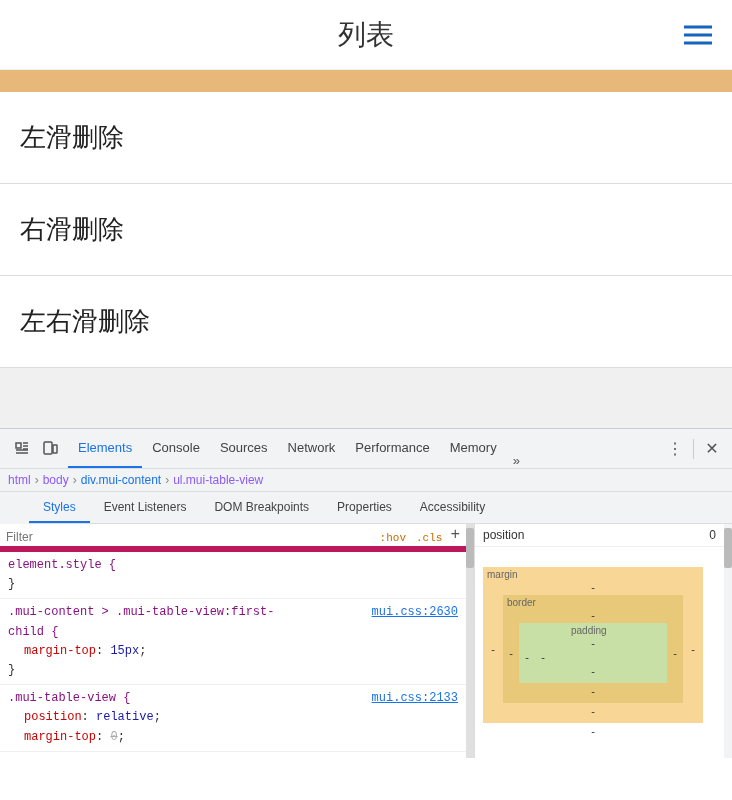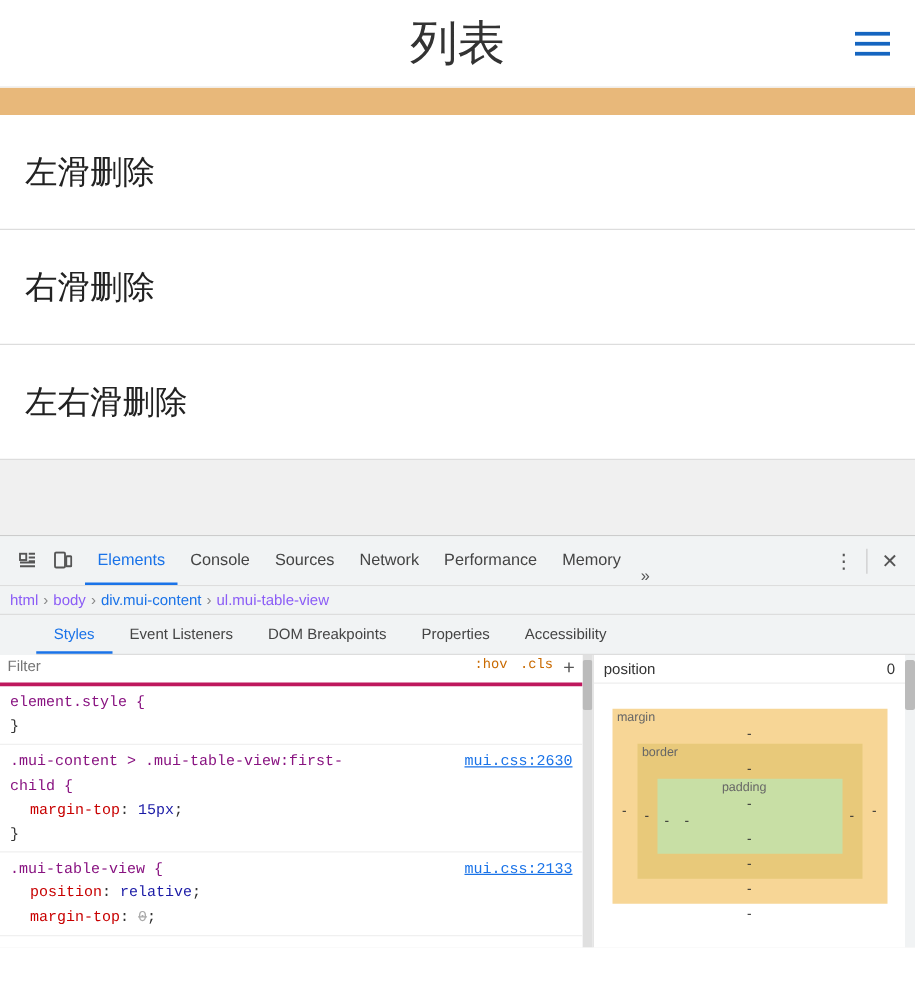--- a/index.html
+++ b/index.html
@@ -9,21 +9,21 @@
     .app-bar {
       display: flex;
       align-items: center;
       justify-content: center;
       height: 70px;
       background: #fff;
       border-bottom: 1px solid #eee;
       position: relative;
     }
     .app-bar-title {
-      font-size: 38px;
+      font-size: 28px;
       color: #333;
       font-weight: 400;
     }
     .hamburger-icon {
       position: absolute;
       right: 20px;
       top: 50%;
       transform: translateY(-50%);
       cursor: pointer;
       display: flex;
@@ -206,23 +206,23 @@
     .css-pane {
       flex: 1;
       background: #fff;
       overflow-y: auto;
       font-family: 'Courier New', monospace;
       font-size: 12px;
       position: relative;
     }
     .css-filter-row {
       display: flex;
-      align-items: flex-start;
+      align-items: flex-end;
       padding: 2px 6px;
-      border-bottom: 3px solid #be185d;
+      border-bottom: 6px solid #be185d;
       background: #fff;
     }
     .css-filter-input {
       flex: 1;
       border: none;
       outline: none;
       font-size: 12px;
       color: #333;
       background: transparent;
     }
@@ -280,21 +280,21 @@
       padding: 4px 8px;
       border-bottom: 1px solid #eee;
       display: flex;
       justify-content: space-between;
       align-items: center;
     }
     .box-model-area {
       flex: 1;
       display: flex;
       align-items: center;
-      justify-content: center;
+      justify-content: flex-start;
       padding: 8px;
     }
 
     
     .css-pane::-webkit-scrollbar { width: 6px; }
     .css-pane::-webkit-scrollbar-thumb { background: #bbb; }
 
     
     .devtools-scrollbar {
       width: 8px;

